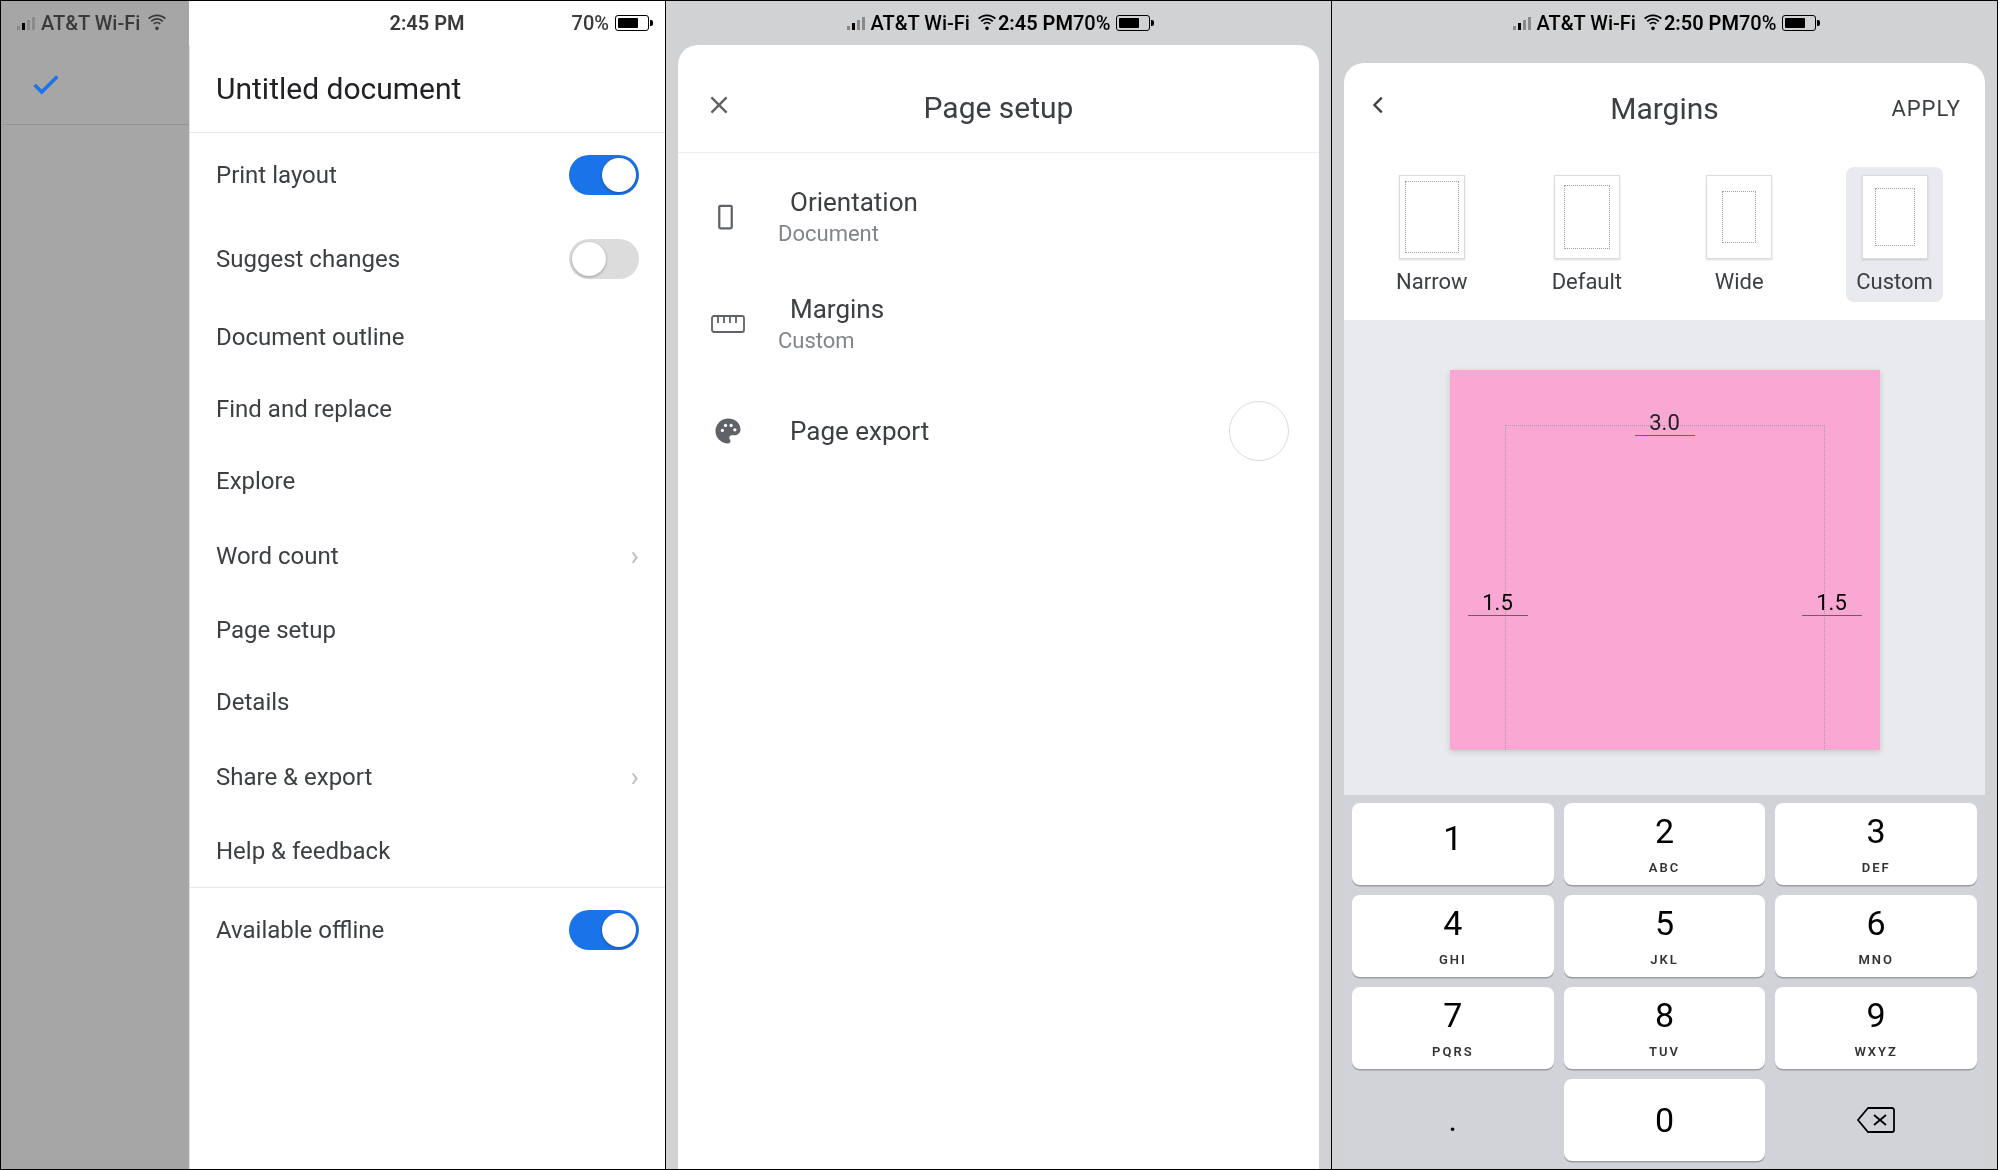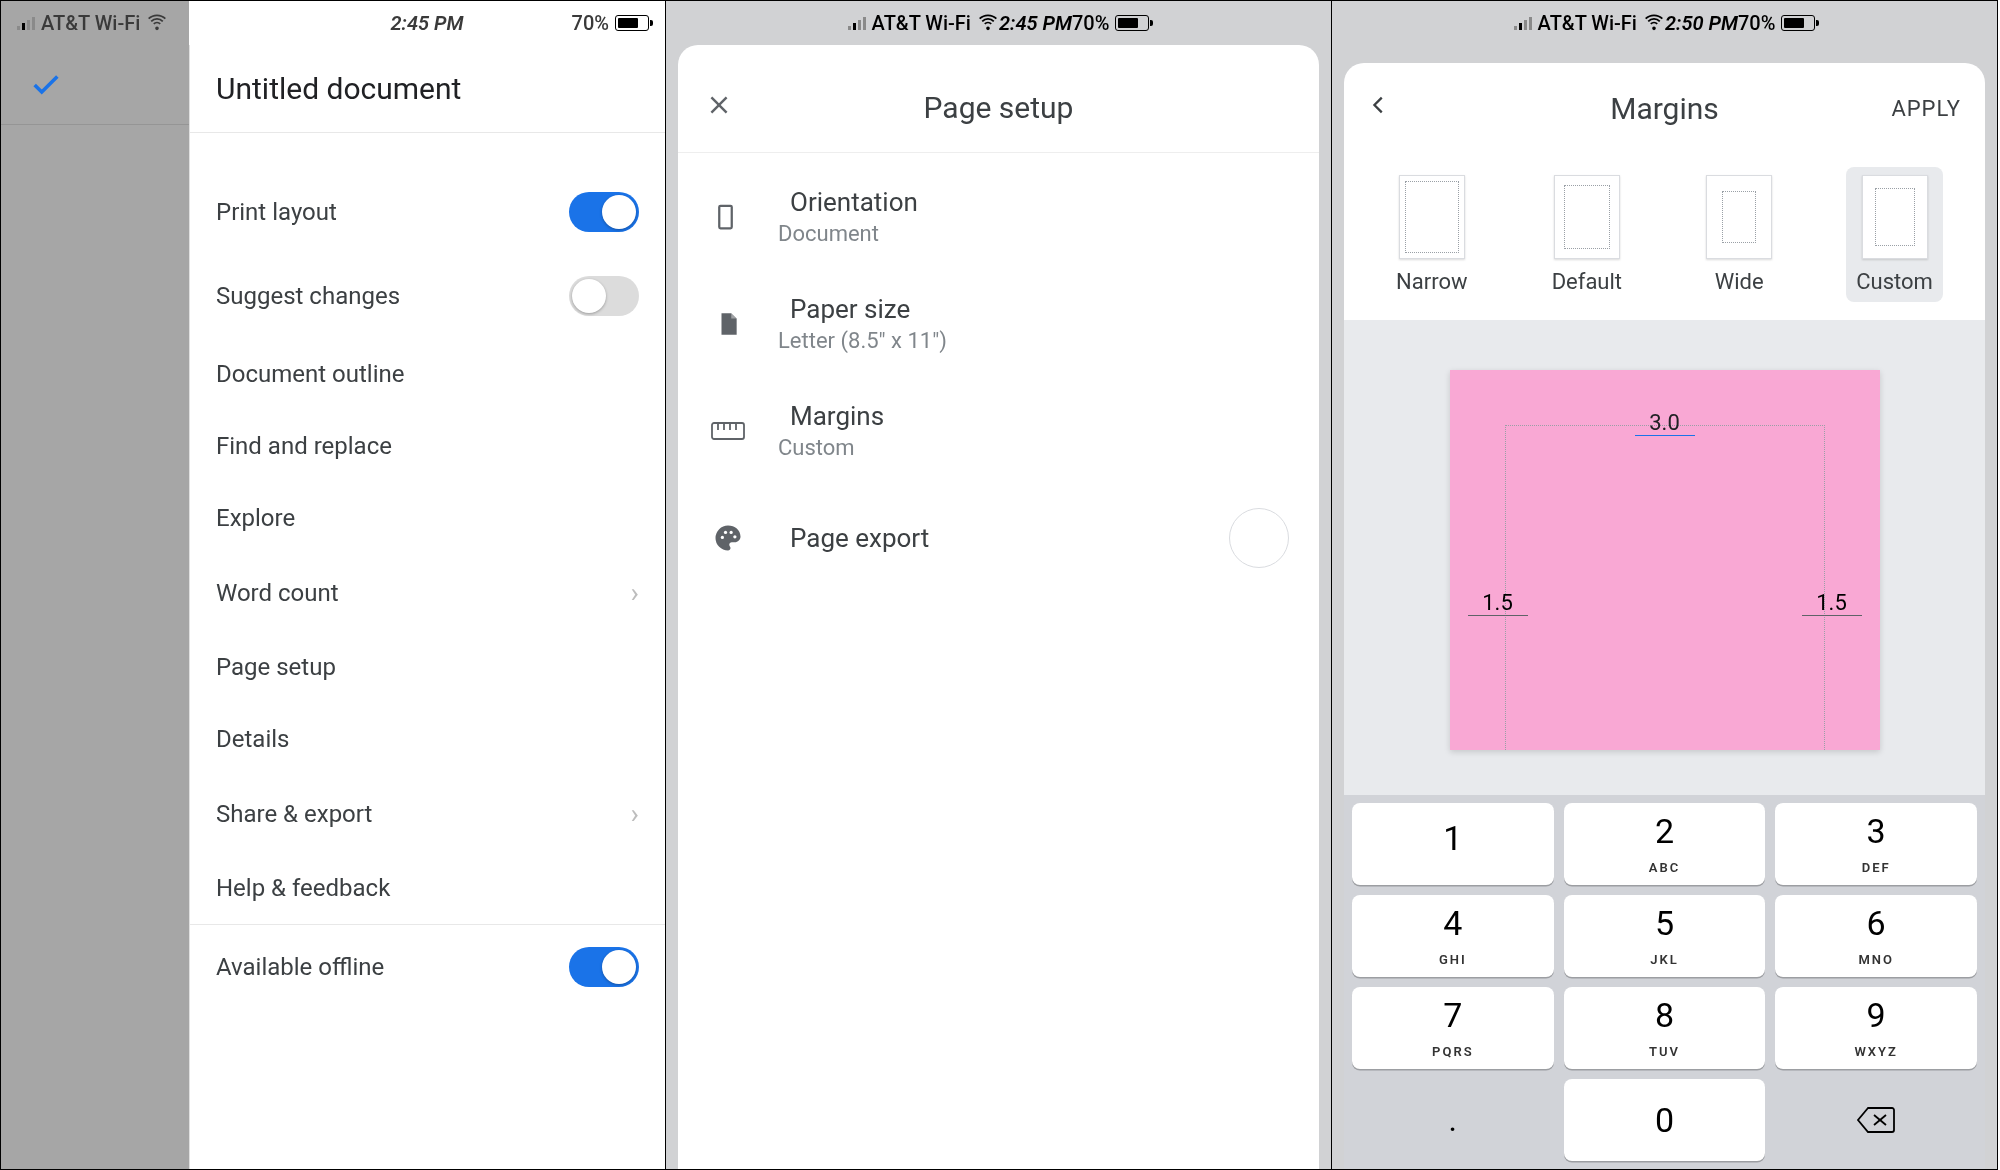--- a/index.html
+++ b/index.html
@@ -35,21 +35,21 @@
   .status-bar.dimmed { background: rgba(0,0,0,0.35); color: #3a3a3a; }
   .status-bar.grey { background: #d1d2d4; }
   .sb-left { display: flex; align-items: center; gap: 6px; }
   .signal-bars { display: flex; align-items: flex-end; gap: 2px; height: 14px; }
   .signal-bars span { width: 3px; background: #8a8a8a; }
   .signal-bars span:nth-child(1){height:4px;}
   .signal-bars span:nth-child(2){height:7px;background:#000;}
   .signal-bars span:nth-child(3){height:10px;}
   .signal-bars span:nth-child(4){height:13px;}
   .wifi-icon svg { width: 22px; height: 22px; }
-  .sb-center { font-weight: 600; font-style: italic; }
+  .sb-center { font-weight: 600; }
   .sb-right { display: flex; align-items: center; gap: 6px; }
   .battery {
     width: 34px; height: 16px; border: 1.5px solid #000; border-radius: 3px;
     position: relative; display: flex; align-items: center; padding: 2px;
   }
   .battery::after {
     content:""; position:absolute; right:-5px; top:4px; width:3px; height:6px;
     background:#000; border-radius:0 2px 2px 0;
   }
   .battery-fill { background:#000; height:100%; border-radius:1px; }
@@ -60,21 +60,20 @@
     width: 188px; background: rgba(0,0,0,0.35);
     display:flex; flex-direction:column;
   }
   .s1-check {
     height: 80px; display:flex; align-items:center; padding-left:28px;
     border-bottom: 1px solid rgba(0,0,0,0.1);
   }
   .s1-panel {
     flex:1; background:#fff; display:flex; flex-direction:column;
     border-left:1px solid #e0e0e0;
-    gap:37px;
   }
   .s1-title {
     padding: 26px 26px 26px 26px;
     font-size: 30px; color:#202124;
     border-bottom:1px solid #e8e8e8;
   }
   .menu-list { flex:1; overflow:hidden; }
   .menu-item {
     display:flex; align-items:center; justify-content:space-between;
     padding: 22px 26px; font-size:24px; color:#3c4043;
@@ -346,32 +345,20 @@
               <line x1="18" y1="18" x2="18" y2="18.01"></line>
             </svg>
         </span>
         <div class="s2-text">
           <div class="s2-label">Orientation</div>
           <div class="s2-sub">Document</div>
         </div>
       </div>
       <div class="s2-item">
         <span class="s2-icon">
-          <svg width="26" height="32" viewBox="0 0 24 24" fill="#5f6368">
-              <path d="M6 2h9l5 5v15a0 0 0 010 0H6V2z"></path>
-              <path d="M15 2v5h5" fill="#fff" opacity="0.4"></path>
-            </svg>
-        </span>
-        <div class="s2-text">
-          <div class="s2-label">Paper size</div>
-          <div class="s2-sub">Letter (8.5" x 11")</div>
-        </div>
-      </div>
-      <div class="s2-item">
-        <span class="s2-icon">
           <svg width="34" height="20" viewBox="0 0 34 20" fill="none" stroke="#5f6368" stroke-width="1.8">
               <rect x="1" y="2" width="32" height="16" rx="2"></rect>
               <line x1="7" y1="2" x2="7" y2="9"></line>
               <line x1="13" y1="2" x2="13" y2="9"></line>
               <line x1="19" y1="2" x2="19" y2="9"></line>
               <line x1="25" y1="2" x2="25" y2="9"></line>
             </svg>
         </span>
         <div class="s2-text">
           <div class="s2-label">Margins</div>

